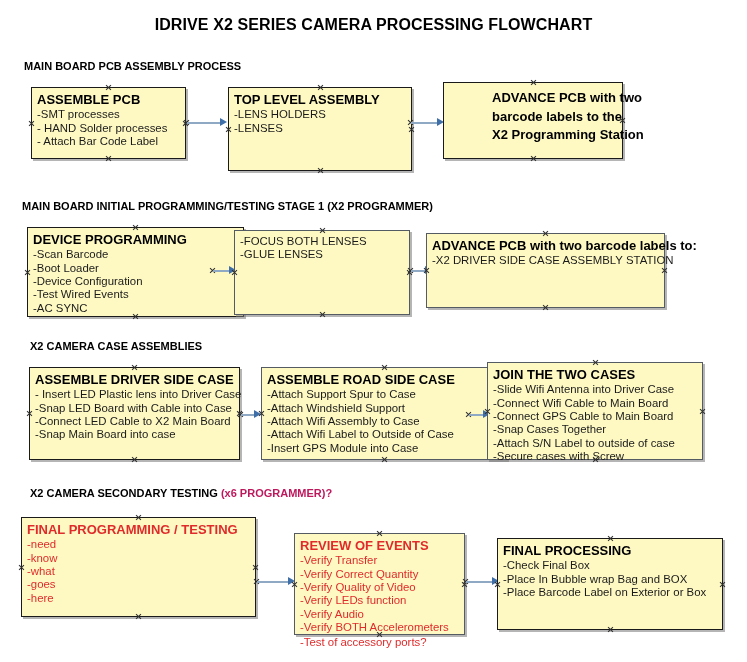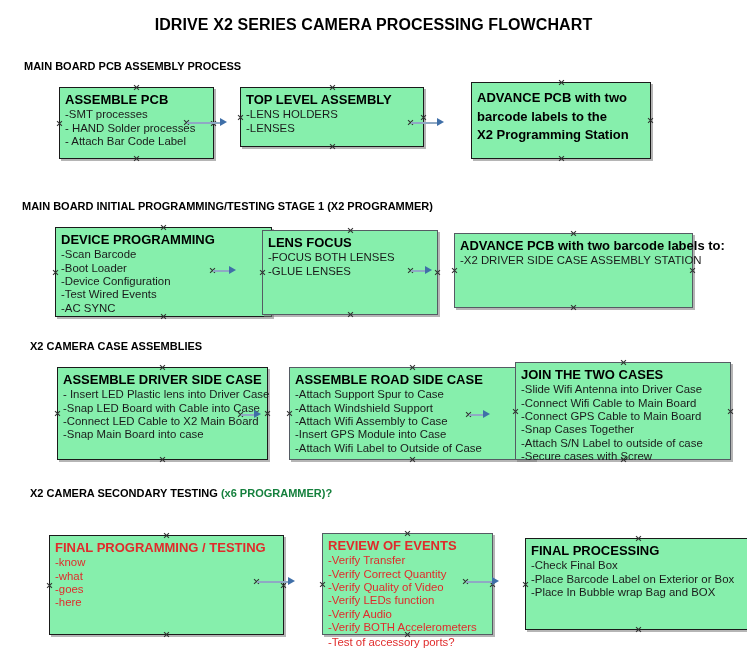--- a/index.html
+++ b/index.html
@@ -33,32 +33,31 @@
     letter-spacing: 0.1px;
   }
   .section-heading {
     position: absolute;
     font-size: 11px;
     font-weight: bold;
     color: #000000;
     white-space: nowrap;
   }
   .section-heading .accent {
-    color: #15803d;
+    color: #be185d;
   }
 
   
   .node {
     position: absolute;
-    background: #86efac;
+    background: #fef9c3;
     border: 1.4px solid #1a1a1a;
     box-sizing: border-box;
     box-shadow: 2px 2px 0 rgba(120,120,120,0.55);
     overflow: visible;
-    margin-left: 28px;
   }
   .node.grayedge {
     border-color: #555b63;
   }
   .node-body {
     padding: 4px 5px 2px 5px;
     line-height: 1.17;
   }
   .node-title {
     font-size: 13px;
@@ -170,39 +169,39 @@
     <span class="handle h-l"></span>
     <span class="handle h-r"></span>
   </div>
 
   <div class="connector" style="left:187px; top:118px; width:40px;">
     <span class="endmark"></span>
     <span class="shaft"></span>
     <span class="head"></span>
   </div>
 
-  <div class="node" style="left:212px; top:87px; width:184px; height:60px;">
+  <div class="node" style="left:228px; top:87px; width:184px; height:84px;">
     <div class="node-body">
       <div class="node-title">TOP LEVEL ASSEMBLY</div>
       <div class="node-line">-LENS HOLDERS</div>
       <div class="node-line">-LENSES</div>
     </div>
     <span class="handle h-t"></span>
     <span class="handle h-b"></span>
     <span class="handle h-l"></span>
     <span class="handle h-r"></span>
   </div>
 
   <div class="connector" style="left:411px; top:118px; width:33px;">
     <span class="endmark"></span>
     <span class="shaft"></span>
     <span class="head"></span>
   </div>
 
-  <div class="node" style="left:443px; top:82px; width:180px; height:77px;">
+  <div class="node" style="left:443px; top:82px; width:180px; height:77px;padding-left:43px;">
     <div class="node-body" style="padding-top:6px; line-height:1.35;">
       <div class="node-title">ADVANCE PCB with two</div>
       <div class="node-title">barcode labels to the</div>
       <div class="node-title"> X2 Programming Station</div>
     </div>
     <span class="handle h-t"></span>
     <span class="handle h-b"></span>
     <span class="handle h-r"></span>
   </div>
 
@@ -226,21 +225,20 @@
   </div>
 
   <div class="connector" style="left:213px; top:266px; width:23px;">
     <span class="endmark"></span>
     <span class="shaft"></span>
     <span class="head"></span>
   </div>
 
   <div class="node grayedge" style="left:234px; top:230px; width:176px; height:85px;">
     <div class="node-body">
-      <div class="node-title">LENS FOCUS</div>
       <div class="node-line">-FOCUS BOTH LENSES</div>
       <div class="node-line">-GLUE LENSES</div>
     </div>
     <span class="handle h-t"></span>
     <span class="handle h-b"></span>
     <span class="handle h-l"></span>
     <span class="handle h-r"></span>
   </div>
 
   <div class="connector" style="left:411px; top:266px; width:21px;">
@@ -283,22 +281,22 @@
     <span class="shaft"></span>
     <span class="head"></span>
   </div>
 
   <div class="node grayedge" style="left:261px; top:367px; width:246px; height:93px;">
     <div class="node-body">
       <div class="node-title">ASSEMBLE ROAD SIDE CASE</div>
       <div class="node-line">-Attach Support Spur to Case</div>
       <div class="node-line">-Attach Windshield Support</div>
       <div class="node-line">-Attach Wifi Assembly to Case</div>
+      <div class="node-line">-Attach Wifi Label to Outside of Case</div>
       <div class="node-line">-Insert GPS Module into Case</div>
-      <div class="node-line">-Attach Wifi Label to Outside of Case</div>
     </div>
     <span class="handle h-t"></span>
     <span class="handle h-b"></span>
     <span class="handle h-l"></span>
     <span class="handle h-r"></span>
   </div>
 
   <div class="connector" style="left:469px; top:410px; width:21px;">
     <span class="endmark"></span>
     <span class="shaft"></span>
@@ -318,23 +316,24 @@
     <span class="handle h-t"></span>
     <span class="handle h-b"></span>
     <span class="handle h-l"></span>
     <span class="handle h-r"></span>
   </div>
 
   <div class="section-heading" style="left:30px; top:487px;">
     <span>X2 CAMERA SECONDARY TESTING </span><span class="accent">(x6 PROGRAMMER)?</span>
   </div>
 
-  <div class="node red" style="left:21px; top:535px; width:235px; height:100px;">
+  <div class="node red" style="left:21px; top:517px; width:235px; height:100px;">
     <div class="node-body">
       <div class="node-title">FINAL PROGRAMMING / TESTING</div>
+      <div class="node-line">-need</div>
       <div class="node-line">-know</div>
       <div class="node-line">-what</div>
       <div class="node-line">-goes</div>
       <div class="node-line">-here</div>
     </div>
     <span class="handle h-t"></span>
     <span class="handle h-b"></span>
     <span class="handle h-l"></span>
     <span class="handle h-r"></span>
   </div>
@@ -365,22 +364,22 @@
   <div class="connector" style="left:466px; top:577px; width:33px;">
     <span class="endmark"></span>
     <span class="shaft"></span>
     <span class="head"></span>
   </div>
 
   <div class="node" style="left:497px; top:538px; width:226px; height:92px;">
     <div class="node-body">
       <div class="node-title">FINAL PROCESSING</div>
       <div class="node-line"> -Check Final Box</div>
+      <div class="node-line">-Place In Bubble wrap Bag and BOX</div>
       <div class="node-line">-Place Barcode Label on Exterior or Box</div>
-      <div class="node-line">-Place In Bubble wrap Bag and BOX</div>
     </div>
     <span class="handle h-t"></span>
     <span class="handle h-b"></span>
     <span class="handle h-l"></span>
     <span class="handle h-r"></span>
   </div>
 
 </div>
 
 </body></html>

